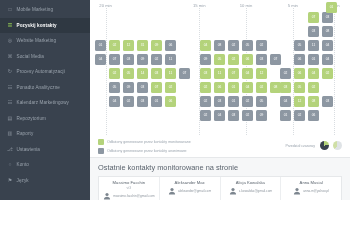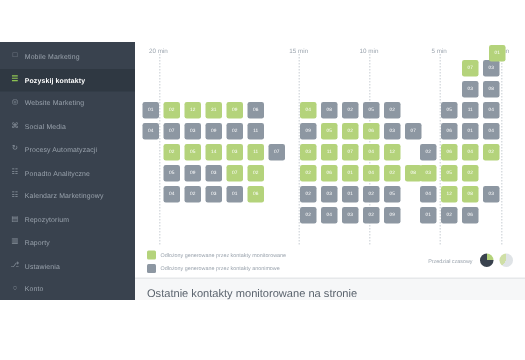--- a/index.html
+++ b/index.html
@@ -2,21 +2,21 @@
 <html><head>
 <meta charset="utf-8">
 <style>
   * { box-sizing: border-box; margin: 0; padding: 0; }
   html, body {
     width: 350px; height: 200px;
     font-family: "Liberation Sans", sans-serif;
     background: #ffffff;
     overflow: hidden;
   }
-  .app { display: flex; width: 350px; height: 200px; margin-top: 28px; }
+  .app { display: flex; width: 350px; height: 200px; }
 
   
   .sidebar {
     width: 90px; height: 200px;
     background: #39424e;
     flex: 0 0 90px;
     padding-top: 2px;
     overflow: hidden;
   }
   .nav-item {

